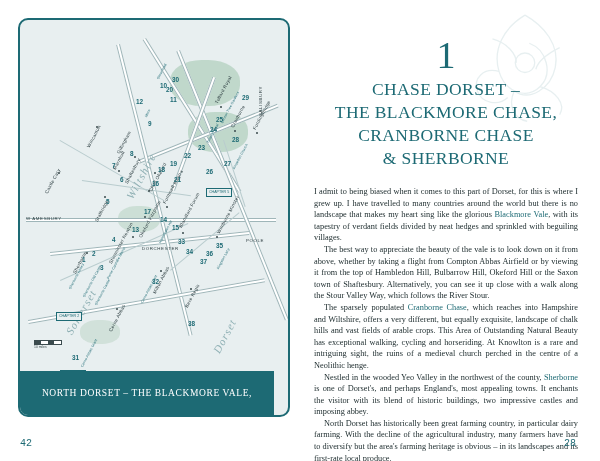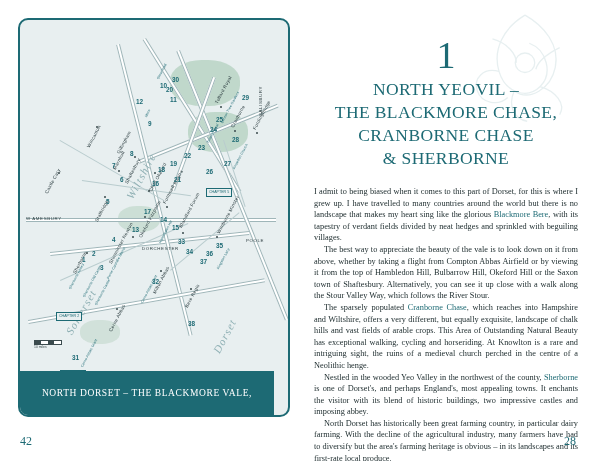--- a/index.html
+++ b/index.html
@@ -63,22 +63,22 @@
     font-size: 9.5px;
     letter-spacing: 0.6px;
     line-height: 13px;
     text-align: center;
   }
   .map-caption span { display: block; }
 
   .folio {
     position: absolute;
     bottom: 12px;
-    font-family: Liberation Serif, serif;
-    font-size: 12px;
+    font-family: Liberation Mono, monospace;
+    font-size: 10px;
     color: #1d6a74;
   }
   .folio-left { left: 20px; }
   .folio-right { right: 24px; }
 
   
   .ornament {
     position: absolute;
     top: 6px;
     right: 10px;
@@ -400,28 +400,28 @@
         <path d="M74 74 C88 78 98 90 92 100"></path>
         <path d="M50 78 C44 92 50 104 62 106"></path>
         <circle cx="60" cy="52" r="9"></circle>
         <path d="M30 30 C44 34 52 44 52 52"></path>
         <path d="M92 38 C80 44 72 50 70 58"></path>
       </g>
     </svg>
 
     <div class="chapter-number">1</div>
     <div class="chapter-title">
-      <span>NORTH YEOVIL –</span>
+      <span>CHASE DORSET –</span>
       <span>THE BLACKMORE CHASE,</span>
       <span>CRANBORNE CHASE</span>
       <span>&amp; SHERBORNE</span>
     </div>
 
     <div class="body-text">
-      <p class="first">I admit to being biased when it comes to this part of Dorset, for this is where I grew up. I have travelled to many countries around the world but there is no landscape that makes my heart sing like the glorious <span class="tealword">Blackmore Bere</span>, with its tapestry of verdant fields divided by neat hedges and sprinkled with beguiling villages.</p>
+      <p class="first">I admit to being biased when it comes to this part of Dorset, for this is where I grew up. I have travelled to many countries around the world but there is no landscape that makes my heart sing like the glorious <span class="tealword">Blackmore Vale</span>, with its tapestry of verdant fields divided by neat hedges and sprinkled with beguiling villages.</p>
       <p>The best way to appreciate the beauty of the vale is to look down on it from above, whether by taking a flight from Compton Abbas Airfield or by viewing it from the top of Hambledon Hill, Bulbarrow Hill, Okeford Hill or the Saxon town of Shaftesbury. Alternatively, you can see it up close with a walk along the Stour Valley Way, which follows the River Stour.</p>
       <p>The sparsely populated <span class="tealword">Cranborne Chase</span>, which reaches into Hampshire and Wiltshire, offers a very different, but equally exquisite, landscape of chalk hills and vast fields of arable crops. This Area of Outstanding Natural Beauty has exceptional walking, cycling and horseriding. At Knowlton is a rare and intriguing sight, the ruins of a medieval church perched in the centre of a Neolithic henge.</p>
       <p>Nestled in the wooded Yeo Valley in the northwest of the county, <span class="tealword">Sherborne</span> is one of Dorset's, and perhaps England's, most appealing towns. It enchants the visitor with its blend of historic buildings, two impressive castles and imposing abbey.</p>
       <p>North Dorset has historically been great farming country, in particular dairy farming. With the decline of the agricultural industry, many farmers have had to diversify but the area's farming heritage is obvious – in its landscapes and its first-rate local produce.</p>
     </div>
 
     <div class="folio folio-right">28</div>
   </div>
 
 </div>

